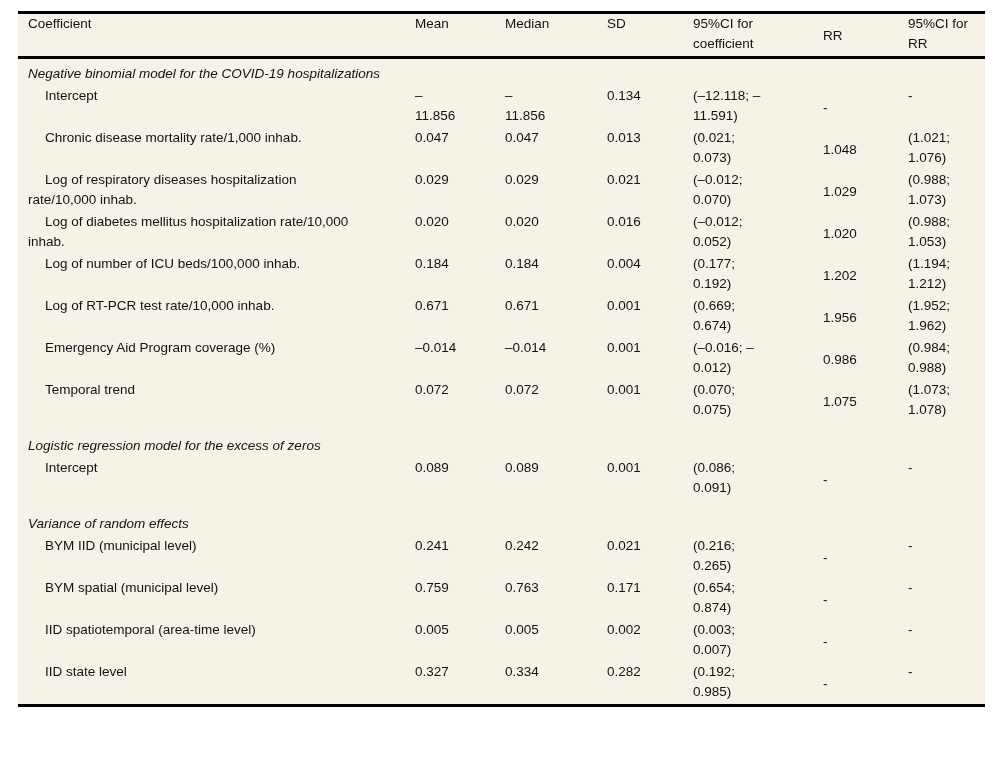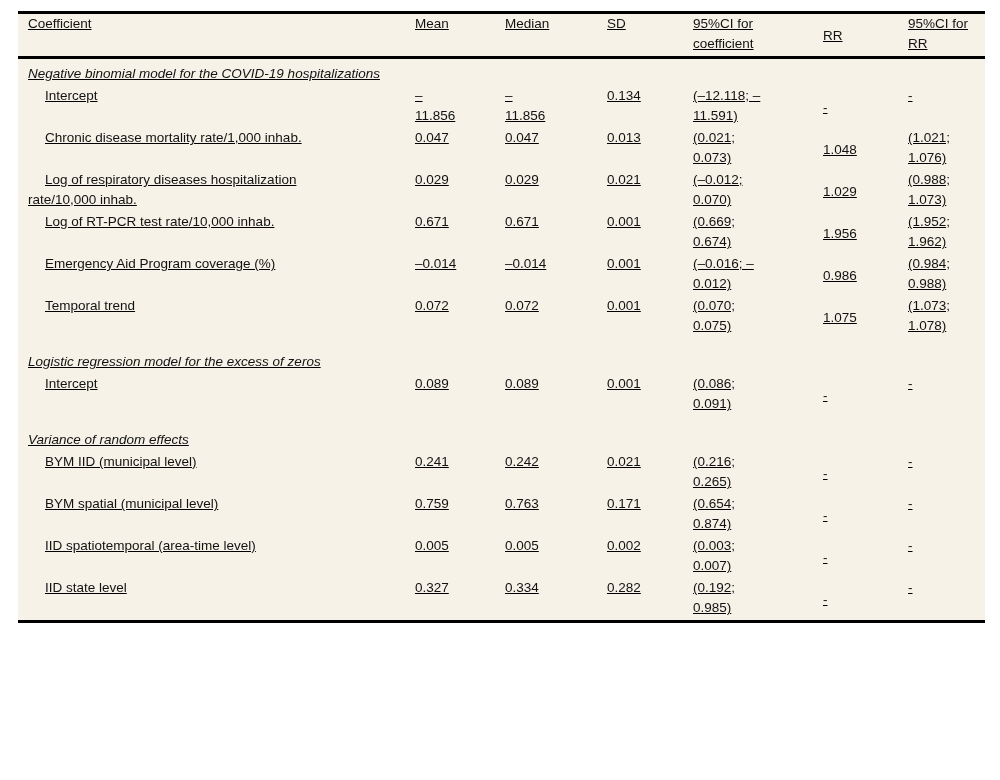--- a/index.html
+++ b/index.html
@@ -7,21 +7,20 @@
     padding: 0;
     background: #ffffff;
     font-family: "Liberation Sans", sans-serif;
   }
   .page {
     width: 1000px;
     height: 760px;
     background: #ffffff;
     overflow: hidden;
     position: relative;
-    text-decoration: underline;
   }
   table.coef-table {
     border-collapse: collapse;
     table-layout: fixed;
     width: 967px;
     margin: 11px 0 0 18px;
     background: #f6f2e7;
     border-top: 3px solid #000000;
     border-bottom: 3px solid #000000;
     font-size: 13.5px;
@@ -103,20 +102,38 @@
         <tr>
           <td class="c1">Log of respiratory diseases hospitalization rate/10,000 inhab.</td>
           <td class="c2">0.029</td>
           <td class="c3">0.029</td>
           <td class="c4">0.021</td>
           <td class="c5">(–0.012; 0.070)</td>
           <td class="c6">1.029</td>
           <td class="c7">(0.988; 1.073)</td>
         </tr>
         <tr>
+          <td class="c1">Log of diabetes mellitus hospitalization rate/10,000 inhab.</td>
+          <td class="c2">0.020</td>
+          <td class="c3">0.020</td>
+          <td class="c4">0.016</td>
+          <td class="c5">(–0.012; 0.052)</td>
+          <td class="c6">1.020</td>
+          <td class="c7">(0.988; 1.053)</td>
+        </tr>
+        <tr>
+          <td class="c1">Log of number of ICU beds/100,000 inhab.</td>
+          <td class="c2">0.184</td>
+          <td class="c3">0.184</td>
+          <td class="c4">0.004</td>
+          <td class="c5">(0.177; 0.192)</td>
+          <td class="c6">1.202</td>
+          <td class="c7">(1.194; 1.212)</td>
+        </tr>
+        <tr>
           <td class="c1">Log of RT-PCR test rate/10,000 inhab.</td>
           <td class="c2">0.671</td>
           <td class="c3">0.671</td>
           <td class="c4">0.001</td>
           <td class="c5">(0.669; 0.674)</td>
           <td class="c6">1.956</td>
           <td class="c7">(1.952; 1.962)</td>
         </tr>
         <tr>
           <td class="c1">Emergency Aid Program coverage (%)</td>

